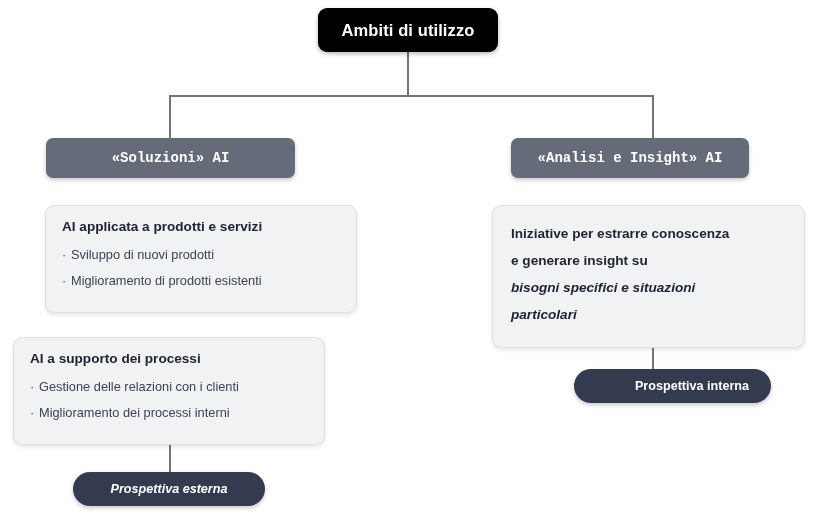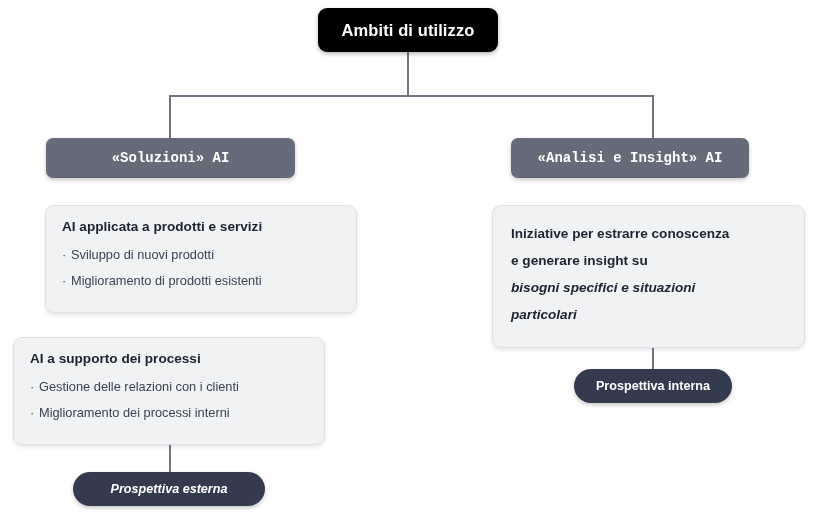--- a/index.html
+++ b/index.html
@@ -137,21 +137,21 @@
     justify-content: center;
     box-shadow: 0 2px 4px rgba(0,0,0,0.22);
   }
   .pill .label {
     color: #ffffff;
     font-size: 12.6px;
     font-weight: bold;
     white-space: nowrap;
   }
   #pill-left  { left: 73px;  top: 472px; width: 192px; font-style: italic; }
-  #pill-right { left: 574px; top: 369px; width: 158px; }
+  #pill-right { left: 574px; top: 369px; width: 158px; padding-left: 39px; }
 </style>
 </head>
 <body>
 
 <div id="canvas">
 
   <div class="line v" style="left:407px; top:52px; height:44px;"></div>
   <div class="line h" style="left:169px; top:95px; width:485px;"></div>
   <div class="line v" style="left:169px; top:95px; height:44px;"></div>
   <div class="line v" style="left:652px; top:95px; height:44px;"></div>

